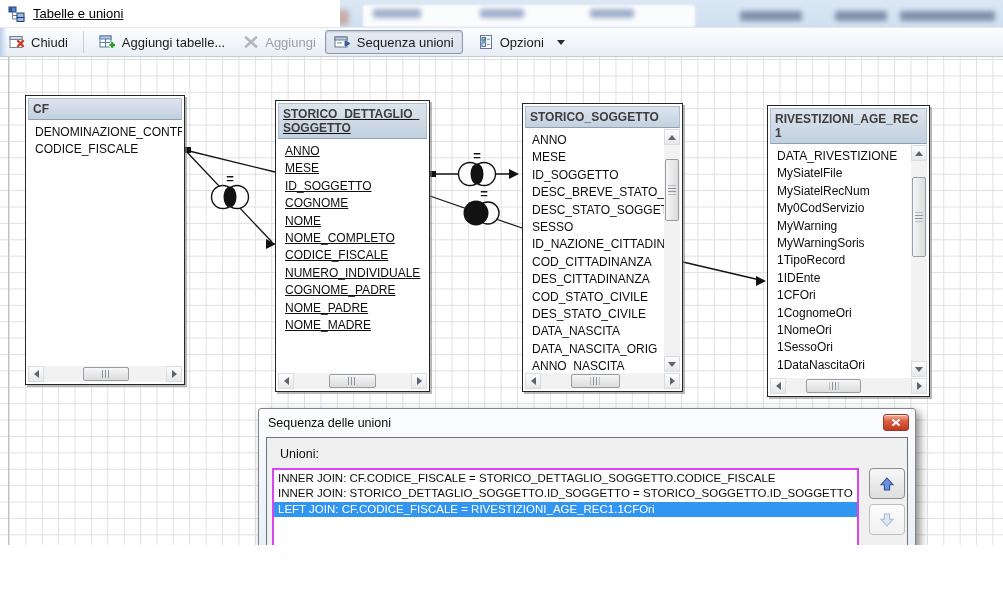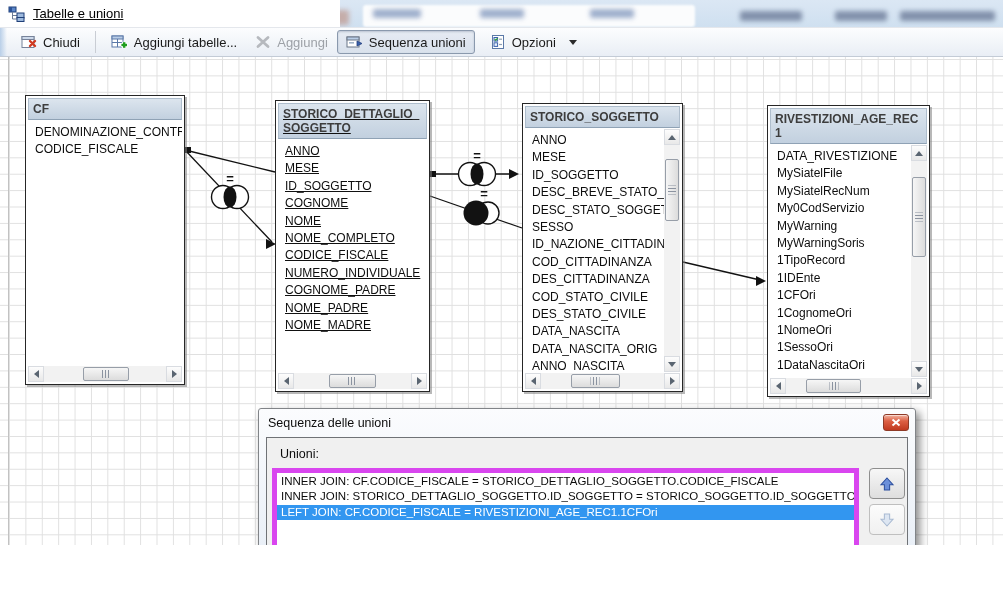--- a/index.html
+++ b/index.html
@@ -20,21 +20,21 @@
 
   
   .titlebar { position:absolute; left:0; top:0; width:340px; height:27px;
               display:flex; align-items:center; padding-left:8px; gap:8px; background:#fff;text-decoration:underline; }
   .titlebar .t-text { font-size:13px; color:#000; }
 
   
   .toolbar { position:absolute; left:0; top:27px; width:1003px; height:30px;
              background:linear-gradient(#fcfdfe,#e9eef5);
              border-top:1px solid #e4e7ec; border-bottom:1px solid #c3cbd6;
-             display:flex; align-items:center; padding-left:12px; }
+             display:flex; align-items:center; padding-left:0; }
   .toolbar::before { content:""; position:absolute; left:0; top:0; bottom:0; width:7px;
              background:linear-gradient(90deg,#b9cfe8,rgba(185,207,232,0)); }
   .tb-btn { display:flex; align-items:center; gap:6px; padding:3px 8px;
             font-size:13px; color:#1a1a1a; border:1px solid transparent; border-radius:3px;
             height:24px; white-space:nowrap; }
   .tb-btn.disabled { color:#9da1a7; }
   .tb-btn.pressed { border-color:#8a99ad;
             background:linear-gradient(#e6ebf3,#d9e1ec);
             box-shadow:inset 0 1px 2px rgba(60,80,110,.25); }
   .tb-sep { width:1px; height:22px; background:#c9cdd4; margin:0 6px; }
@@ -97,21 +97,21 @@
   .dlg-title span { font-size:12.5px; color:#0c0c0c; }
   .dlg-close { margin-left:auto; width:26px; height:17px; border:1px solid #8e3a27; border-radius:3px;
                background:linear-gradient(#f2b5a3,#dd6044 40%,#c74an 0); 
                background:linear-gradient(#f2b5a3,#dd6044 40%,#c0391f);
                display:flex; align-items:center; justify-content:center;
                box-shadow:inset 0 1px 0 rgba(255,255,255,.5); }
   .dlg-body { position:absolute; left:7px; right:7px; top:28px; height:170px;
               background:#f0f0f0; border:1px solid #6f7276; }
   .dlg-label { position:absolute; left:13px; top:9px; font-size:12.5px; color:#0c0c0c; }
   .dlg-list { position:absolute; left:5px; top:30px; width:587px; height:132px;
-              background:#fff; border:5px solid #d946ef; overflow:hidden; padding-top:1px; }
+              background:#fff; border:2px solid #d946ef; overflow:hidden; padding-top:1px; }
   .join-row { font-size:11.5px; line-height:15.4px; height:15.4px; padding:0 4px;
               white-space:nowrap; color:#0c0c0c; }
   .join-row.selected { background:#3296f0; color:#fff; }
   .arrow-btn { position:absolute; left:602px; width:36px; height:31px; border:1px solid #8e8e8e;
                border-radius:4px; background:linear-gradient(#f7f7f7,#dedede);
                display:flex; align-items:center; justify-content:center; }
   .arrow-btn.disabled { border-color:#bfbfbf; background:linear-gradient(#fcfcfc,#f0f0f0); }
   #btn-up { top:30px; } #btn-down { top:66px; }
 
   .bottom-strip { position:absolute; left:0; top:545px; width:1003px; height:55px; background:#fff; }

